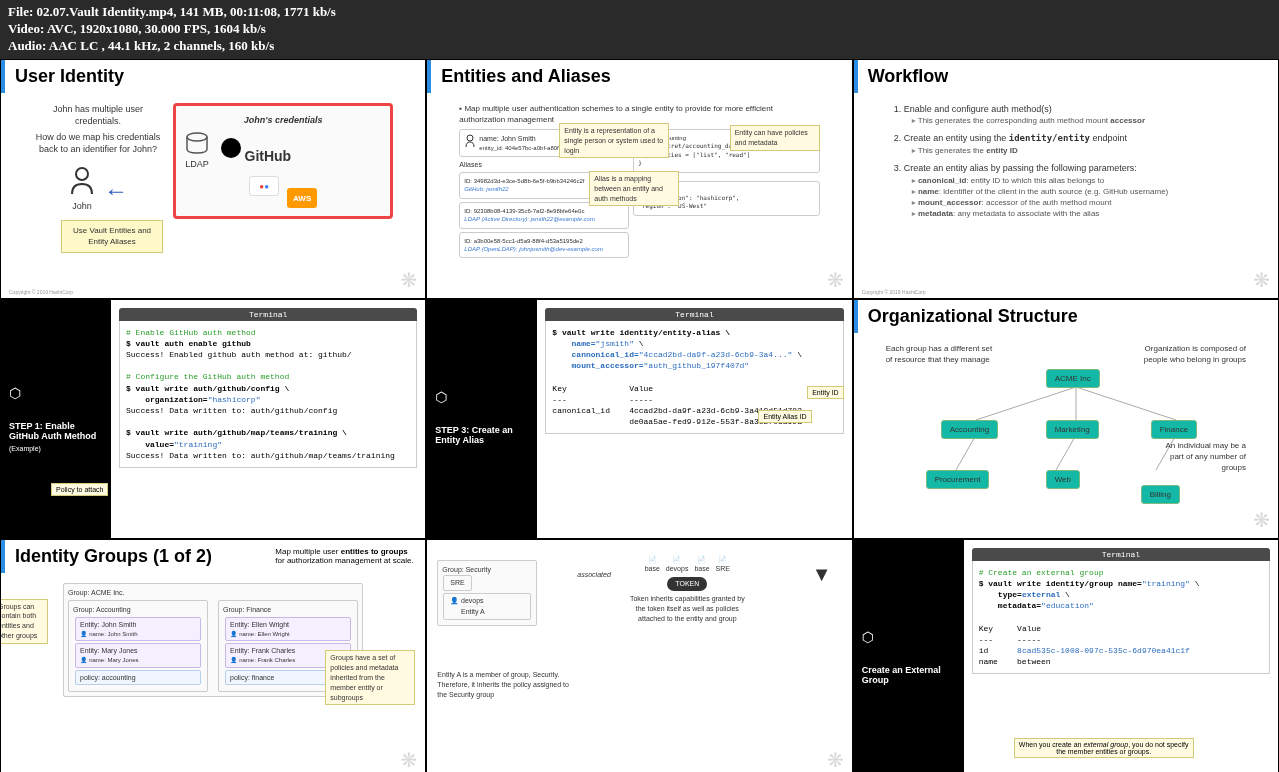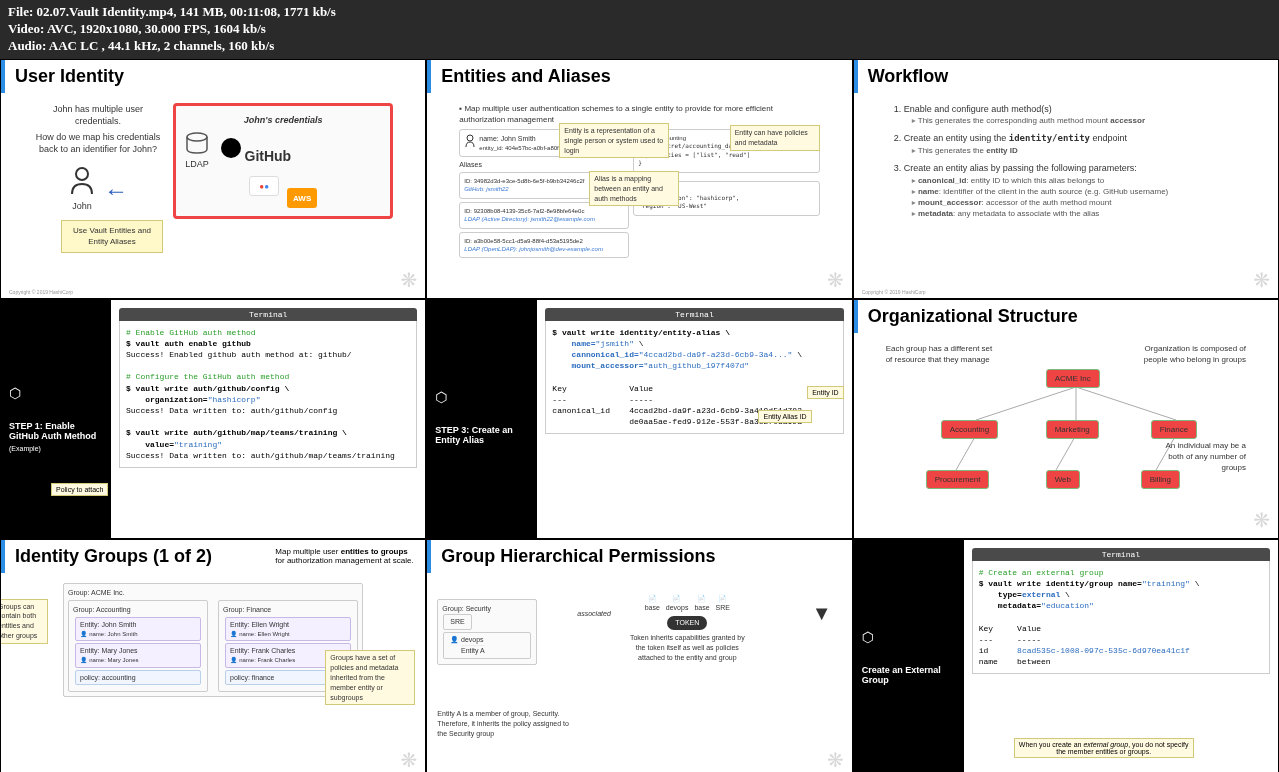--- a/index.html
+++ b/index.html
@@ -24,21 +24,21 @@
 .cred-box { border: 3px solid #ef4444; border-radius: 4px; padding: 8px; background: #fafafa; }
 .logo-row { display: flex; gap: 8px; margin-top: 6px; justify-content: center; }
 .logo { width: 30px; height: 20px; border-radius: 3px; display: flex; align-items: center; justify-content: center; font-size: 8px; font-weight: bold; }
 .gcp { background: #fff; border: 1px solid #ddd; }
 .aws-logo { background: #ff9900; color: #fff; margin-top: 12px; }
 .entity-box { border: 1px solid #ccc; border-radius: 3px; padding: 4px; margin-bottom: 3px; font-size: 7px; background: #fff; }
 .ol-list { list-style: decimal; padding-left: 18px; }
 .ol-list li { margin-bottom: 6px; }
 .sub-item { margin-left: 8px; font-size: 8px; color: #555; }
 .sub-item::before { content: "▸ "; color: #888; }
-.org-box { border: 1px solid #7cb97c; background: #ef4444; border-radius: 3px; padding: 3px 8px; font-size: 8px; text-align: left; }
+.org-box { border: 1px solid #7cb97c; background: #14b8a6; border-radius: 3px; padding: 3px 8px; font-size: 8px; text-align: left; }
 .org-chart { position: relative; height: 170px; }
 .group-box { border: 1px solid #ccc; padding: 4px; font-size: 7px; border-radius: 2px; background: #fafafa; }
 .entity-item { border: 1px solid #c8b8e8; background: #f5f0ff; padding: 2px 4px; margin: 2px; font-size: 7px; border-radius: 2px; }
 .policy-item { border: 1px solid #b8d0e8; background: #f0f5ff; padding: 2px 4px; margin: 2px; font-size: 7px; border-radius: 2px; }
 .watermark { position: absolute; bottom: 6px; right: 8px; opacity: 0.15; font-size: 20px; }
 .copyright { position: absolute; bottom: 3px; left: 8px; font-size: 5px; color: #999; }
 .arrow-left { font-size: 24px; color: #2c5dbf; font-weight: bold; }
 .hier-item { border: 1px solid #ccc; padding: 2px 6px; font-size: 7px; border-radius: 2px; display: inline-block; margin: 1px; }
 </style>
 </head>
@@ -239,22 +239,22 @@
         <line x1="90" y1="70" x2="70" y2="105" stroke="#aaa"></line>
             <line x1="190" y1="70" x2="170" y2="105" stroke="#aaa"></line>
             <line x1="290" y1="70" x2="270" y2="105" stroke="#aaa"></line>
       </svg>
       <div class="org-box" style="position:absolute;top:4px;left:160px">ACME Inc</div>
       <div class="org-box" style="position:absolute;top:55px;left:55px">Accounting</div>
       <div class="org-box" style="position:absolute;top:55px;left:160px">Marketing</div>
       <div class="org-box" style="position:absolute;top:55px;left:265px">Finance</div>
       <div class="org-box" style="position:absolute;top:105px;left:40px">Procurement</div>
       <div class="org-box" style="position:absolute;top:105px;left:160px">Web</div>
-      <div class="org-box" style="position:absolute;top:105px;left:255px">Billing</div>
-      <div style="position:absolute;top:75px;right:0;width:95px;font-size:8px;text-align:right">An individual may be a both of any number of groups</div>
+      <div class="org-box" style="position:absolute;top:120px;left:255px">Billing</div>
+      <div style="position:absolute;top:75px;right:0;width:95px;font-size:8px;text-align:right">An individual may be a part of any number of groups</div>
     </div>
   </div>
   <div class="watermark">❋</div>
 </div>
 
 <div class="slide">
   <div class="slide-title" style="display:flex;justify-content:space-between;align-items:center">
     <span>Identity Groups (1 of 2)</span>
     <span style="font-size:8px;font-weight:normal;width:140px">Map multiple user <b>entities to groups</b> for authorization management at scale.</span>
   </div>
@@ -288,21 +288,20 @@
         </div>
       </div>
     </div>
     <div class="callout" style="top:20px;left:-8px;width:55px">Groups can contain both entities and other groups</div>
     <div class="callout" style="bottom:-4px;right:10px;width:90px">Groups have a set of policies and metadata inherited from the member entity or subgroups</div>
   </div>
   <div class="watermark">❋</div>
 </div>
 
 <div class="slide">
-  <div class="slide-title">Group Hierarchical Permissions</div>
   <div class="slide-body" style="position:relative;height:160px">
     <div class="group-box" style="position:absolute;top:20px;left:10px;width:100px">
       <div>Group: Security</div>
       <div class="hier-item">SRE</div>
       <div class="hier-item" style="display:flex;gap:2px">
             <span>👤</span>
             <div>
               <div>devops</div>
               <div style="border-top:1px solid #eee">Entity A</div>
             </div>

